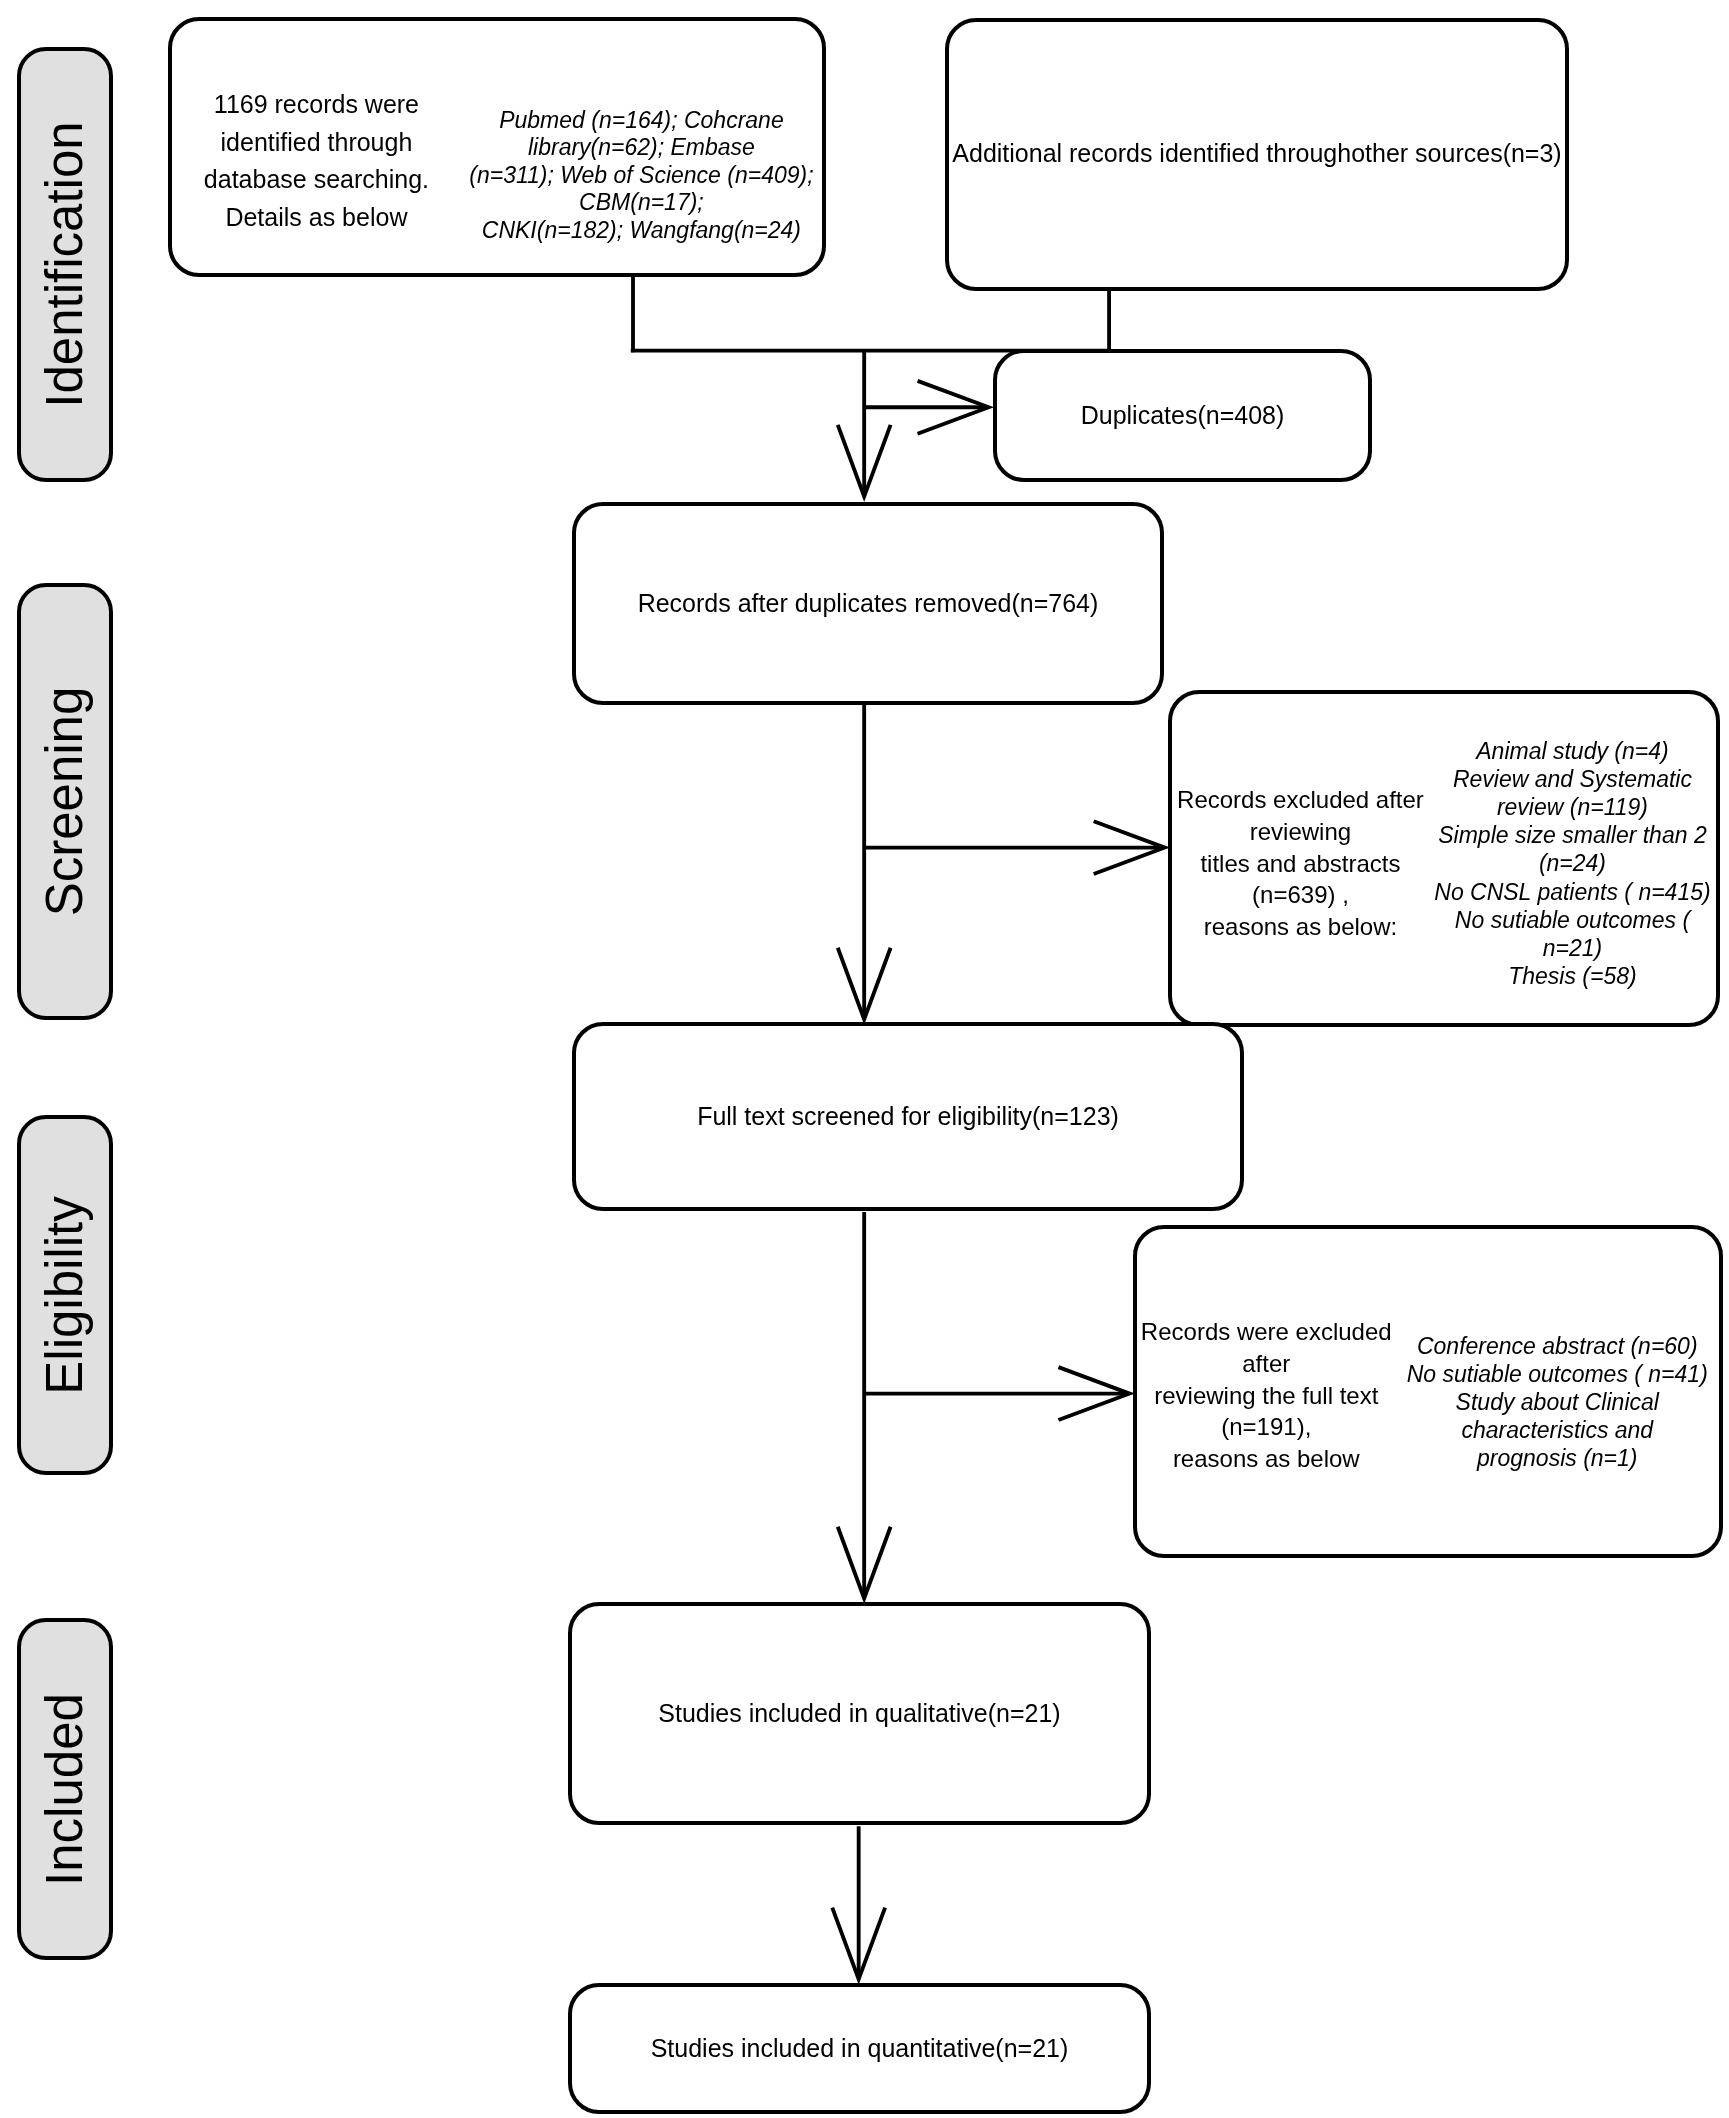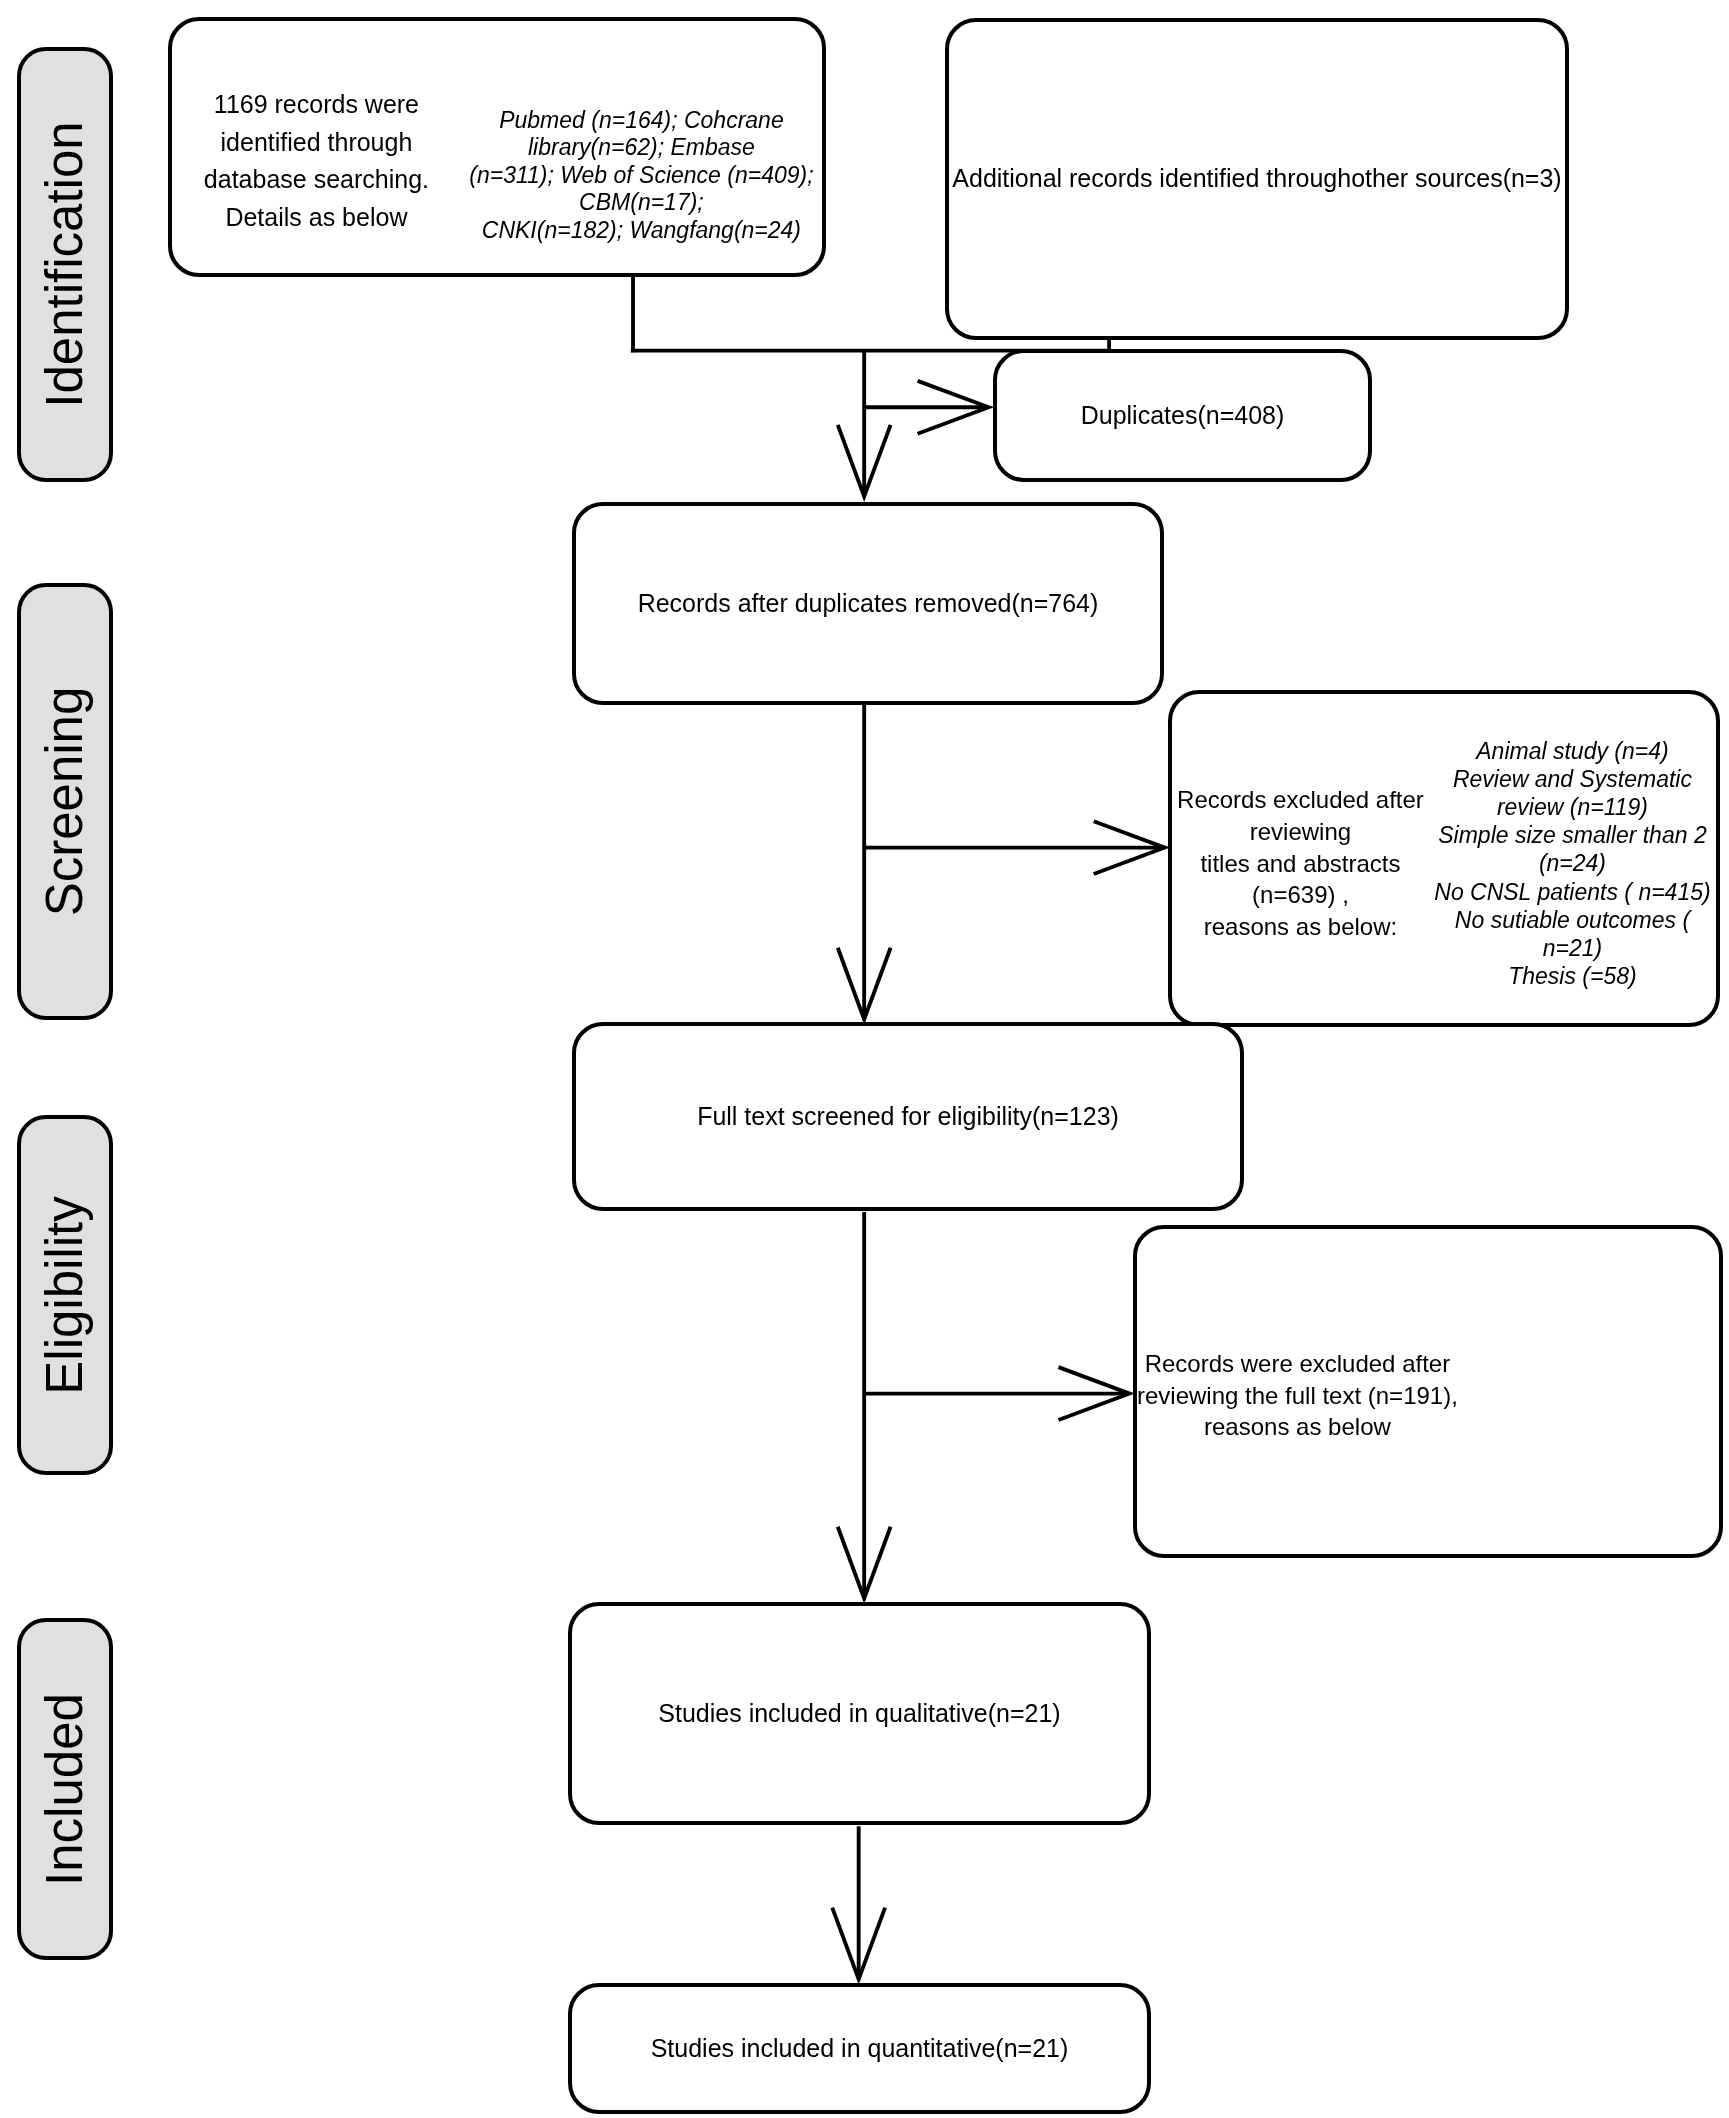--- a/index.html
+++ b/index.html
@@ -51,21 +51,21 @@
     align-items:center;justify-content:center;
     text-align:center;
     z-index:2;
   }
   .t{font-size:25px;line-height:1.5;}
   .t2{font-size:24px;line-height:1.32;}
   .i{font-style:italic;font-size:23px;line-height:1.2;}
   .i2{font-style:italic;font-size:23px;line-height:1.22;}
   #box-db{left:168px;top:16.5px;width:658px;height:260px;justify-content:flex-start;padding-top:29px;}
   #box-db .details{margin-top:29px;}
-  #box-additional{left:945px;top:17.6px;width:624px;height:322px;}
+  #box-additional{left:945px;top:17.6px;width:624px;height:273px;}
   #box-duplicates{left:993px;top:349px;width:379px;height:133px;}
   #box-records-after{left:572px;top:502px;width:592px;height:203px;}
   #box-screen-excl{left:1168px;top:690px;width:552px;height:337px;justify-content:center;padding-top:10px;}
   #box-fulltext{left:572px;top:1022px;width:672px;height:189px;}
   #box-elig-excl{left:1133px;top:1225px;width:590px;height:333px;justify-content:flex-start;padding-top:7.7px;}
   #box-elig-excl .reasons{margin-top:13.2px;}
   #box-qualitative{left:568px;top:1602px;width:583px;height:223px;}
   #box-quantitative{left:568px;top:1983px;width:583px;height:131px;}
 </style>
 </head>
@@ -156,20 +156,26 @@
     <div class="t">Full text screened for eligibility</div>
     <div class="t">(n=123)</div>
   </div>
 
   <div class="fbox" id="box-elig-excl">
     <div>
       <div class="t2">Records were excluded after</div>
       <div class="t2">reviewing the full text (n=191),</div>
       <div class="t2">reasons as below</div>
     </div>
+    <div class="reasons">
+      <div class="i2">Conference abstract  (n=60)</div>
+      <div class="i2">No sutiable outcomes ( n=41)</div>
+      <div class="i2">Study about Clinical characteristics and</div>
+      <div class="i2">prognosis (n=1)</div>
+    </div>
   </div>
 
   <div class="fbox" id="box-qualitative">
     <div class="t">Studies included in qualitative</div>
     <div class="t">(n=21)</div>
   </div>
 
   <div class="fbox" id="box-quantitative">
     <div class="t">Studies included in quantitative</div>
     <div class="t">(n=21)</div>

